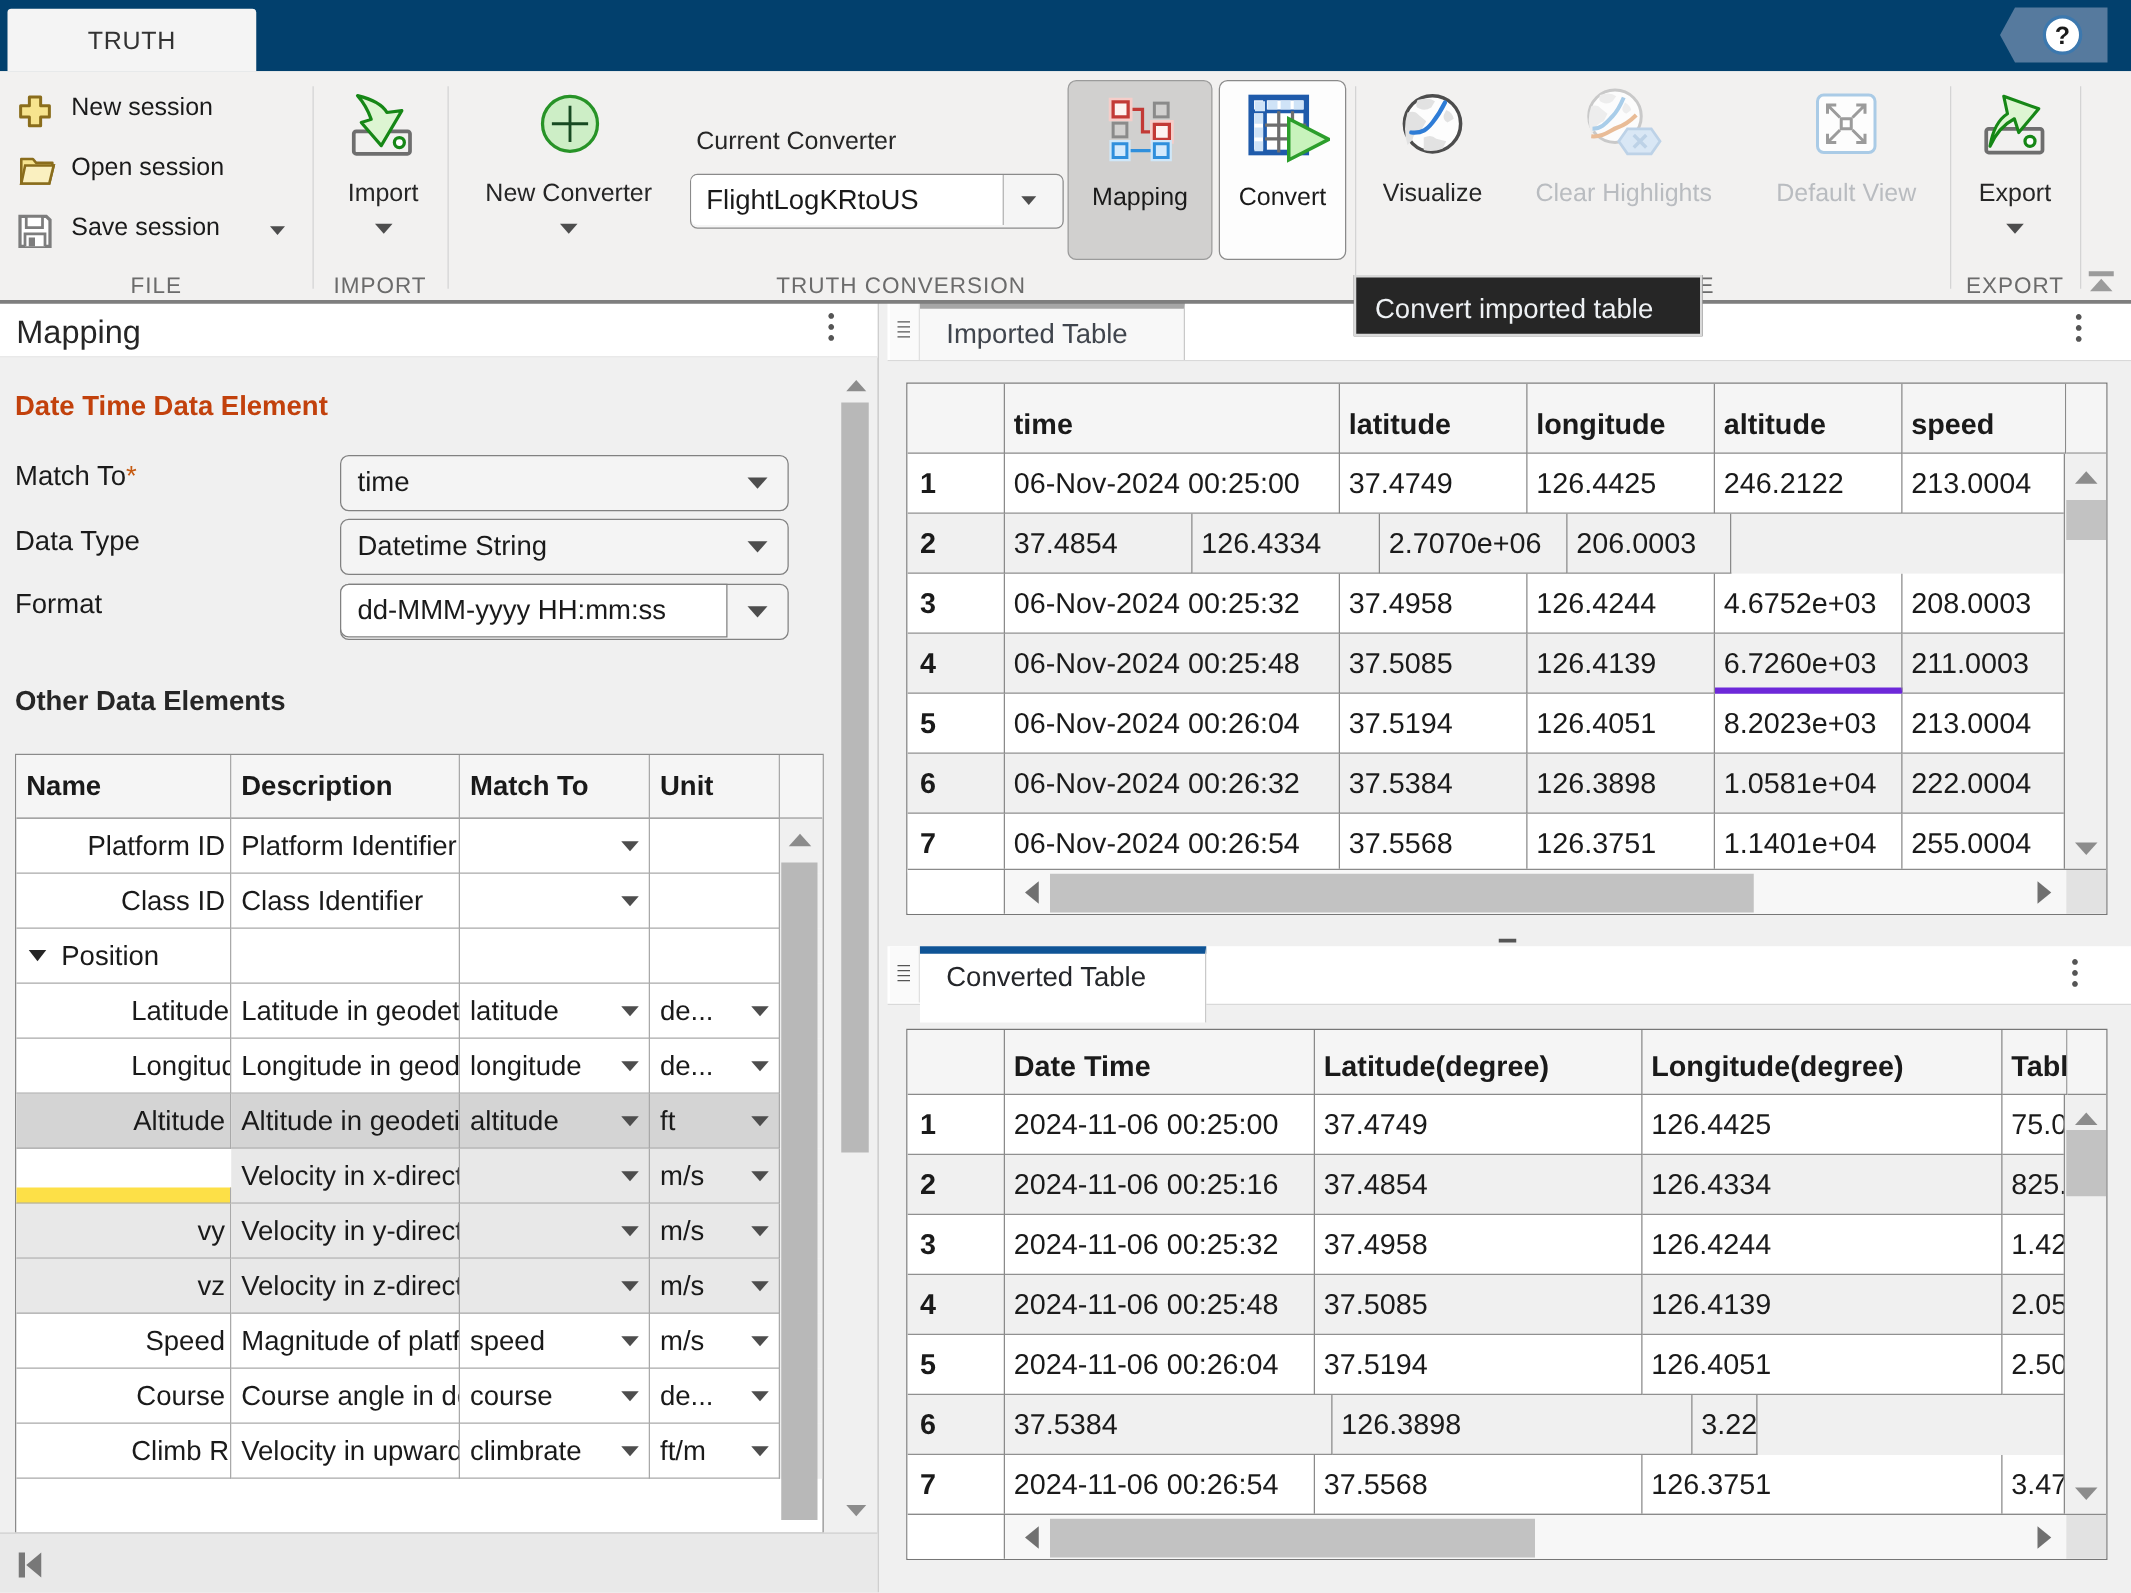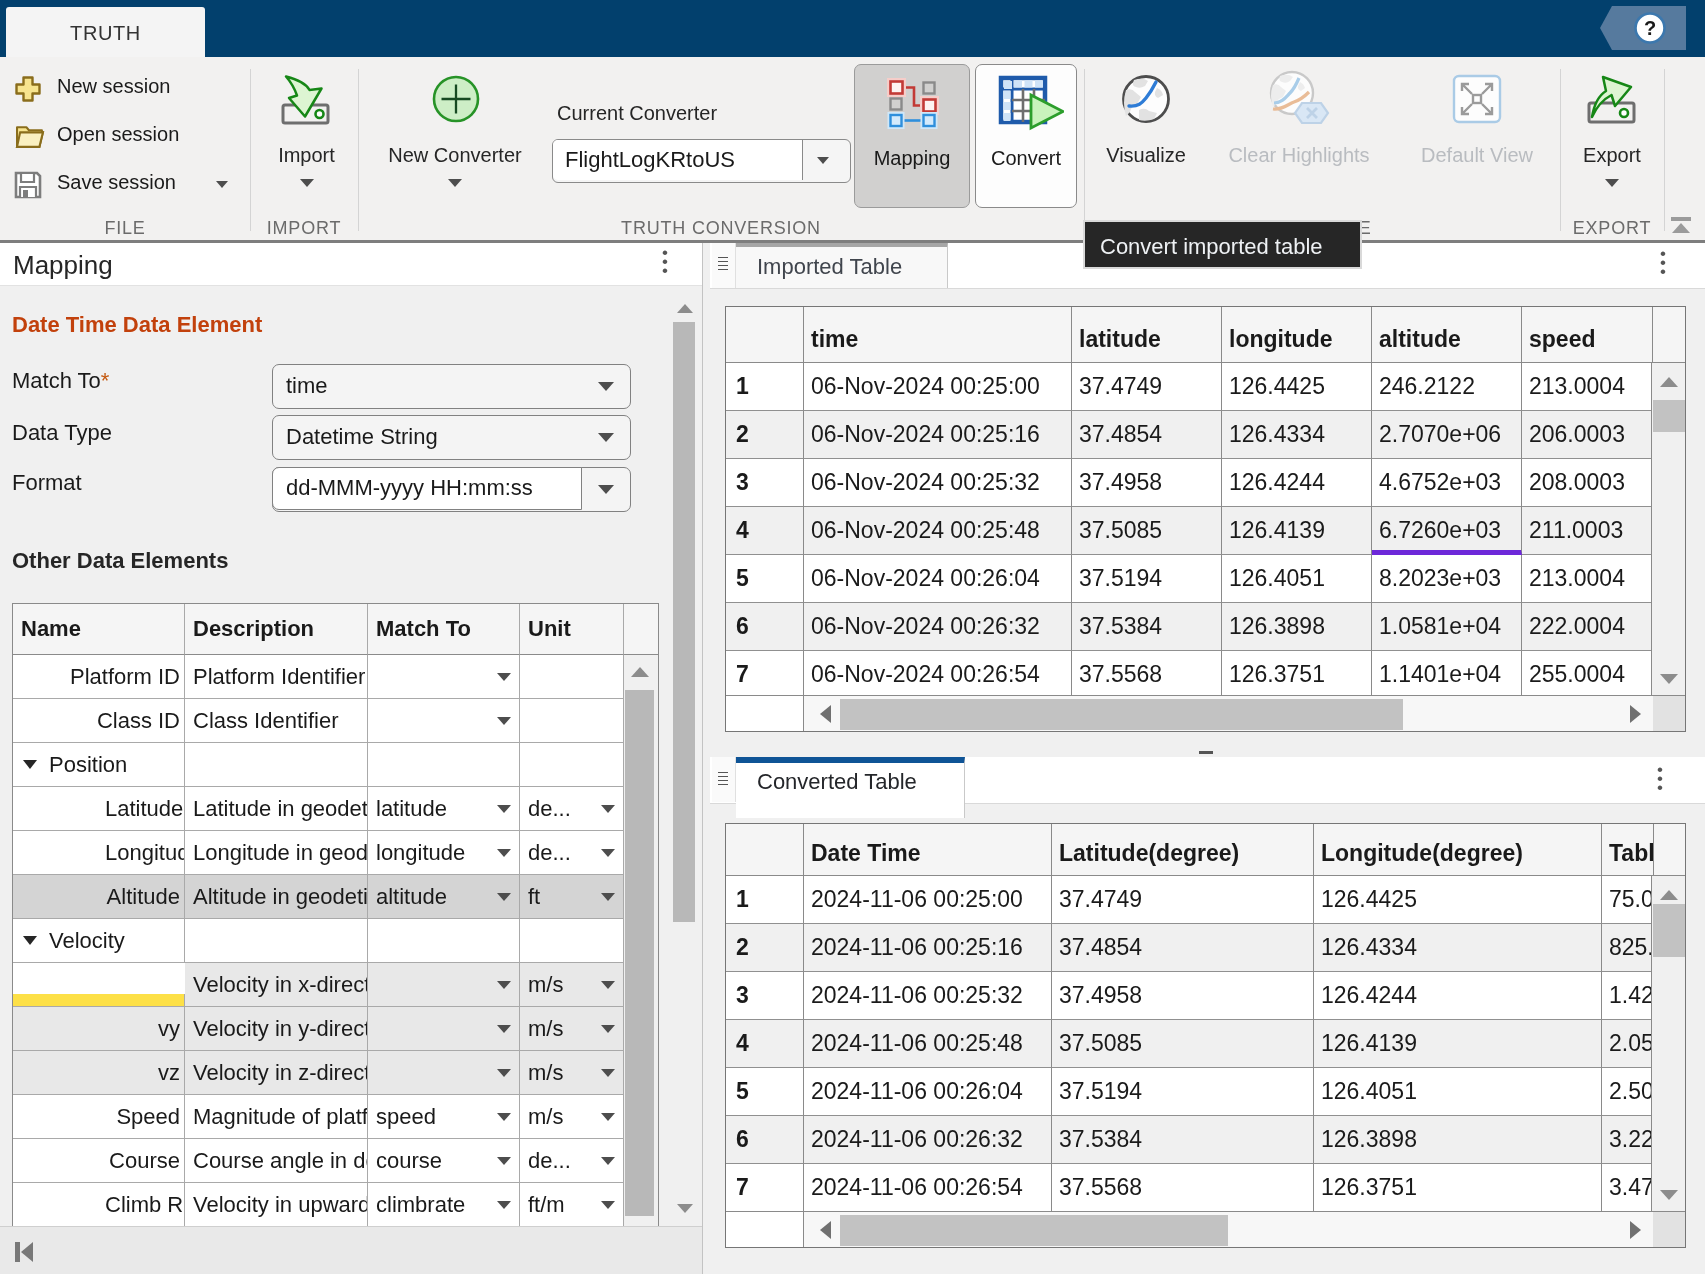--- a/index.html
+++ b/index.html
@@ -272,27 +272,20 @@
         <div class="mc5" style="border-bottom:none;"></div>
       </div>
       <div class="mrow">
         <div class="mc1" style="background:#d4d4d4;padding-left:92px;">Altitude</div>
         <div class="mc2" style="background:#d4d4d4;">Altitude in geodetic coordinates</div>
         <div class="mc3" style="background:#d4d4d4;">altitude<i class="ca"></i></div>
         <div class="mc4" style="background:#d4d4d4;">ft<i class="ca"></i></div>
         <div class="mc5" style="border-bottom:none;"></div>
       </div>
       <div class="mrow">
-        <div class="mc1" style="text-align:left;padding-left:34px;"><i class="gt"></i>Velocity</div>
-        <div class="mc2" style=""></div>
-        <div class="mc3" style=""></div>
-        <div class="mc4" style=""></div>
-        <div class="mc5" style="border-bottom:none;"></div>
-      </div>
-      <div class="mrow">
         <div class="mc1" style="background:#fde047;padding-left:92px;margin-top:31px;">vx</div>
         <div class="mc2" style="background:#e8e8e8;">Velocity in x-direction</div>
         <div class="mc3" style="background:#e8e8e8;">
           <i class="ca"></i>
         </div>
         <div class="mc4" style="background:#e8e8e8;">m/s<i class="ca"></i></div>
         <div class="mc5" style="border-bottom:none;"></div>
       </div>
       <div class="mrow">
         <div class="mc1" style="background:#e8e8e8;padding-left:92px;">vy</div>
@@ -374,21 +367,20 @@
       <div style="display:flex;height:48px;line-height:47px;background:#fff;">
         <div style="width:78px;box-sizing:border-box;border-right:1px solid #8a8a8a;border-bottom:1px solid #909090;padding-left:10px;overflow:hidden;white-space:nowrap;font-weight:bold;">1</div>
         <div style="width:268px;box-sizing:border-box;border-right:1px solid #8a8a8a;border-bottom:1px solid #909090;padding-left:7px;overflow:hidden;white-space:nowrap;">06-Nov-2024 00:25:00</div>
         <div style="width:150px;box-sizing:border-box;border-right:1px solid #8a8a8a;border-bottom:1px solid #909090;padding-left:7px;overflow:hidden;white-space:nowrap;">37.4749</div>
         <div style="width:150px;box-sizing:border-box;border-right:1px solid #8a8a8a;border-bottom:1px solid #909090;padding-left:7px;overflow:hidden;white-space:nowrap;">126.4425</div>
         <div style="width:150px;box-sizing:border-box;border-right:1px solid #8a8a8a;border-bottom:1px solid #909090;padding-left:7px;overflow:hidden;white-space:nowrap;">246.2122</div>
         <div style="width:131px;box-sizing:border-box;border-right:1px solid #8a8a8a;border-bottom:1px solid #909090;padding-left:7px;overflow:hidden;white-space:nowrap;">213.0004</div>
       </div>
       <div style="display:flex;height:48px;line-height:47px;background:#f0f0f0;">
         <div style="width:78px;box-sizing:border-box;border-right:1px solid #8a8a8a;border-bottom:1px solid #909090;padding-left:10px;overflow:hidden;white-space:nowrap;font-weight:bold;">2</div>
-        <div style="width:268px;box-sizing:border-box;border-right:1px solid #8a8a8a;border-bottom:1px solid #909090;padding-left:7px;overflow:hidden;white-space:nowrap;">06-Nov-2024 00:25:16</div>
         <div style="width:150px;box-sizing:border-box;border-right:1px solid #8a8a8a;border-bottom:1px solid #909090;padding-left:7px;overflow:hidden;white-space:nowrap;">37.4854</div>
         <div style="width:150px;box-sizing:border-box;border-right:1px solid #8a8a8a;border-bottom:1px solid #909090;padding-left:7px;overflow:hidden;white-space:nowrap;">126.4334</div>
         <div style="width:150px;box-sizing:border-box;border-right:1px solid #8a8a8a;border-bottom:1px solid #909090;padding-left:7px;overflow:hidden;white-space:nowrap;">2.7070e+06</div>
         <div style="width:131px;box-sizing:border-box;border-right:1px solid #8a8a8a;border-bottom:1px solid #909090;padding-left:7px;overflow:hidden;white-space:nowrap;">206.0003</div>
       </div>
       <div style="display:flex;height:48px;line-height:47px;background:#fff;">
         <div style="width:78px;box-sizing:border-box;border-right:1px solid #8a8a8a;border-bottom:1px solid #909090;padding-left:10px;overflow:hidden;white-space:nowrap;font-weight:bold;">3</div>
         <div style="width:268px;box-sizing:border-box;border-right:1px solid #8a8a8a;border-bottom:1px solid #909090;padding-left:7px;overflow:hidden;white-space:nowrap;">06-Nov-2024 00:25:32</div>
         <div style="width:150px;box-sizing:border-box;border-right:1px solid #8a8a8a;border-bottom:1px solid #909090;padding-left:7px;overflow:hidden;white-space:nowrap;">37.4958</div>
         <div style="width:150px;box-sizing:border-box;border-right:1px solid #8a8a8a;border-bottom:1px solid #909090;padding-left:7px;overflow:hidden;white-space:nowrap;">126.4244</div>
@@ -493,21 +485,20 @@
       </div>
       <div style="display:flex;height:48px;line-height:47px;background:#fff;">
         <div style="width:78px;box-sizing:border-box;border-right:1px solid #8a8a8a;border-bottom:1px solid #909090;padding-left:10px;overflow:hidden;white-space:nowrap;font-weight:bold;">5</div>
         <div style="width:248px;box-sizing:border-box;border-right:1px solid #8a8a8a;border-bottom:1px solid #909090;padding-left:7px;overflow:hidden;white-space:nowrap;">2024-11-06 00:26:04</div>
         <div style="width:262px;box-sizing:border-box;border-right:1px solid #8a8a8a;border-bottom:1px solid #909090;padding-left:7px;overflow:hidden;white-space:nowrap;">37.5194</div>
         <div style="width:288px;box-sizing:border-box;border-right:1px solid #8a8a8a;border-bottom:1px solid #909090;padding-left:7px;overflow:hidden;white-space:nowrap;">126.4051</div>
         <div style="width:52px;box-sizing:border-box;border-right:1px solid #8a8a8a;border-bottom:1px solid #909090;padding-left:7px;overflow:hidden;white-space:nowrap;">2.503</div>
       </div>
       <div style="display:flex;height:48px;line-height:47px;background:#f0f0f0;">
         <div style="width:78px;box-sizing:border-box;border-right:1px solid #8a8a8a;border-bottom:1px solid #909090;padding-left:10px;overflow:hidden;white-space:nowrap;font-weight:bold;">6</div>
-        <div style="width:248px;box-sizing:border-box;border-right:1px solid #8a8a8a;border-bottom:1px solid #909090;padding-left:7px;overflow:hidden;white-space:nowrap;">2024-11-06 00:26:32</div>
         <div style="width:262px;box-sizing:border-box;border-right:1px solid #8a8a8a;border-bottom:1px solid #909090;padding-left:7px;overflow:hidden;white-space:nowrap;">37.5384</div>
         <div style="width:288px;box-sizing:border-box;border-right:1px solid #8a8a8a;border-bottom:1px solid #909090;padding-left:7px;overflow:hidden;white-space:nowrap;">126.3898</div>
         <div style="width:52px;box-sizing:border-box;border-right:1px solid #8a8a8a;border-bottom:1px solid #909090;padding-left:7px;overflow:hidden;white-space:nowrap;">3.221</div>
       </div>
       <div style="display:flex;height:48px;line-height:47px;background:#fff;">
         <div style="width:78px;box-sizing:border-box;border-right:1px solid #8a8a8a;border-bottom:1px solid #909090;padding-left:10px;overflow:hidden;white-space:nowrap;font-weight:bold;">7</div>
         <div style="width:248px;box-sizing:border-box;border-right:1px solid #8a8a8a;border-bottom:1px solid #909090;padding-left:7px;overflow:hidden;white-space:nowrap;">2024-11-06 00:26:54</div>
         <div style="width:262px;box-sizing:border-box;border-right:1px solid #8a8a8a;border-bottom:1px solid #909090;padding-left:7px;overflow:hidden;white-space:nowrap;">37.5568</div>
         <div style="width:288px;box-sizing:border-box;border-right:1px solid #8a8a8a;border-bottom:1px solid #909090;padding-left:7px;overflow:hidden;white-space:nowrap;">126.3751</div>
         <div style="width:52px;box-sizing:border-box;border-right:1px solid #8a8a8a;border-bottom:1px solid #909090;padding-left:7px;overflow:hidden;white-space:nowrap;">3.474</div>

